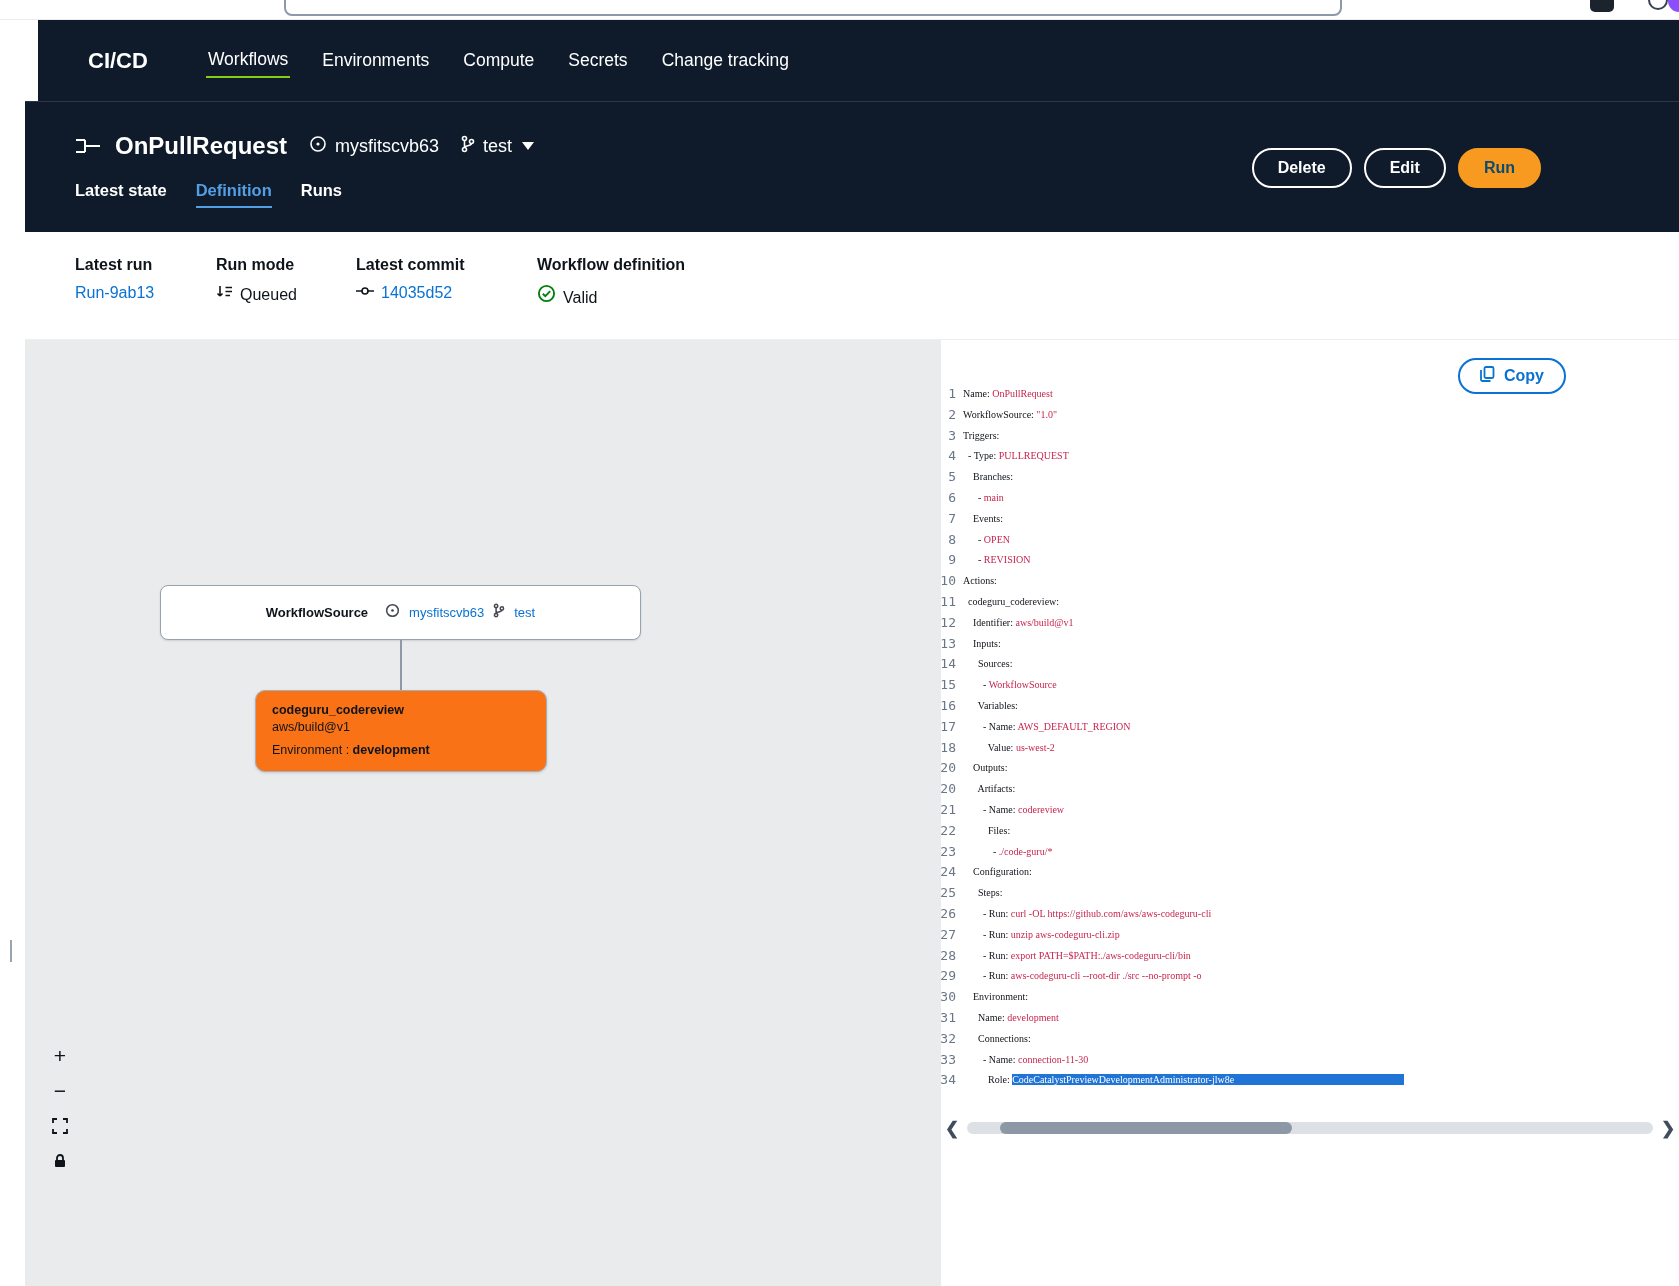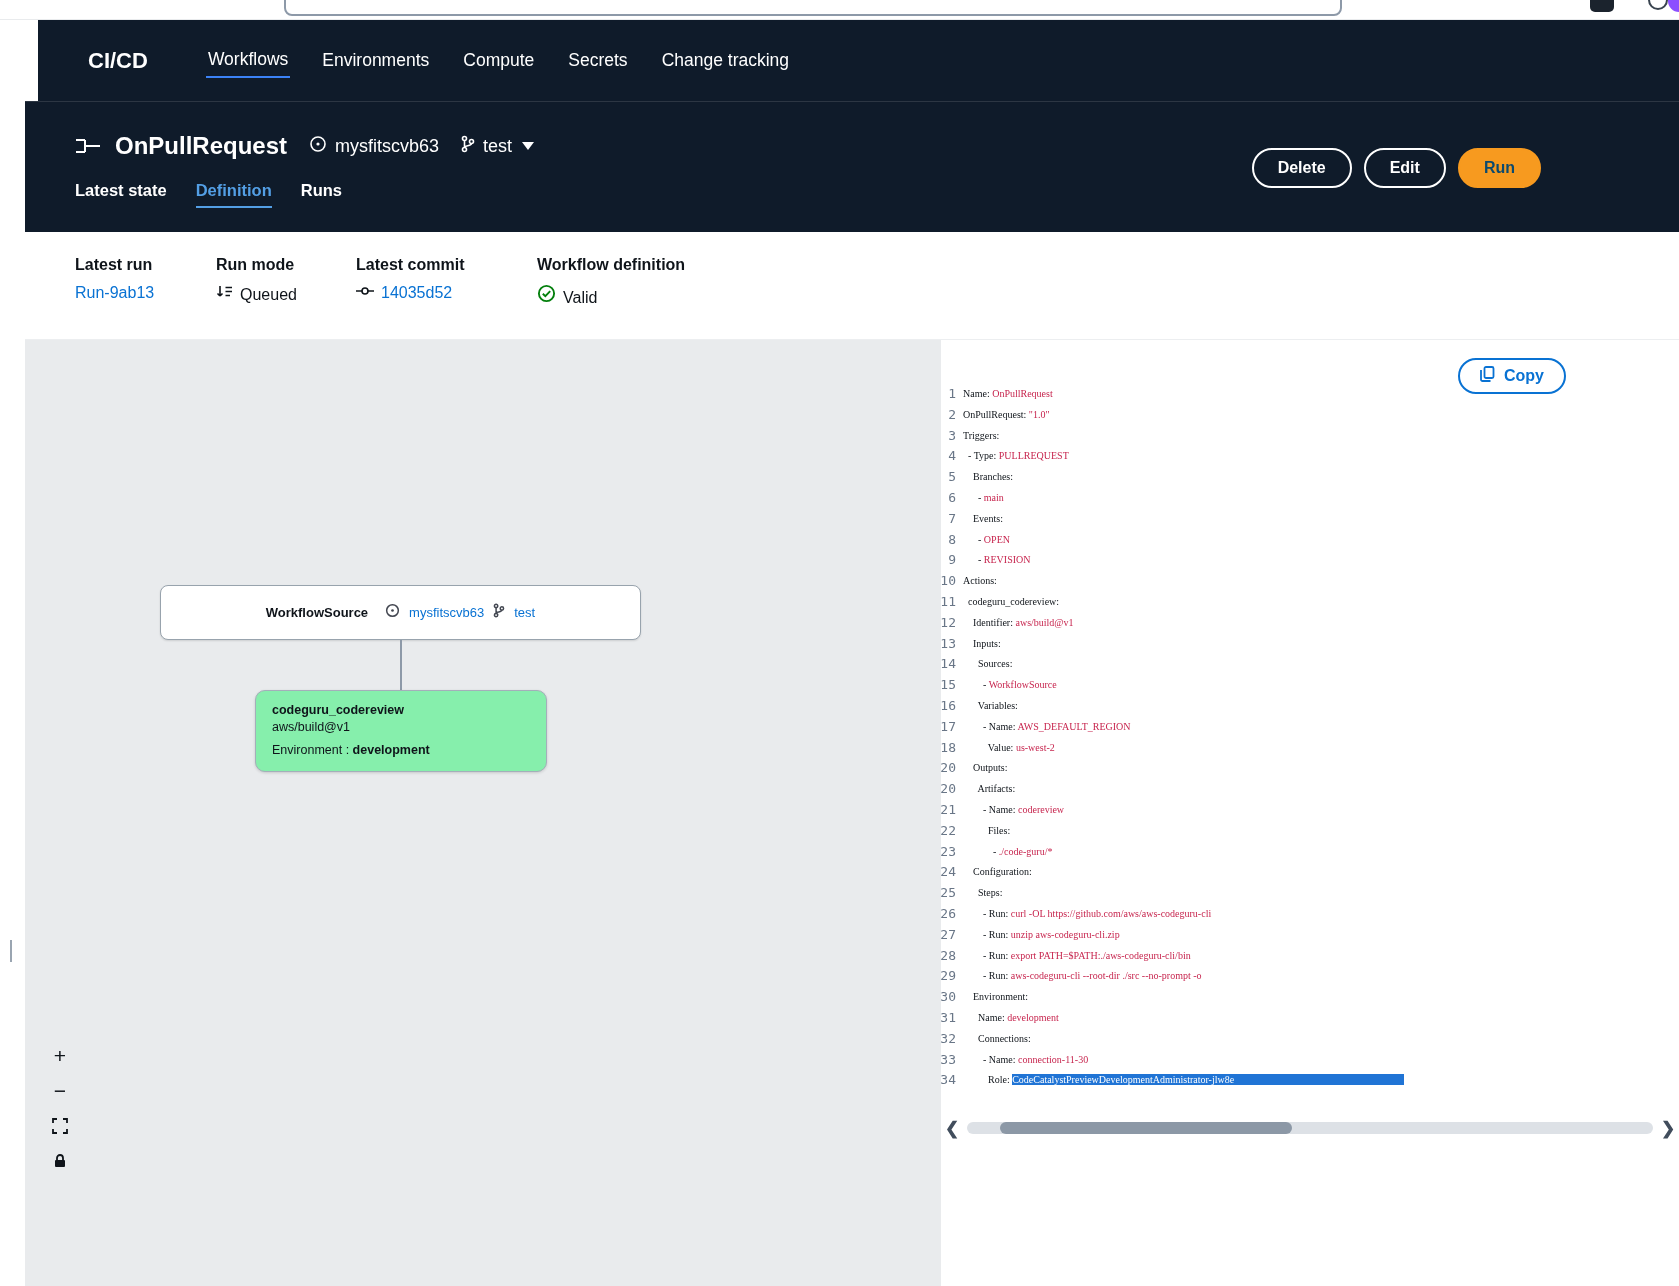--- a/index.html
+++ b/index.html
@@ -21,21 +21,21 @@
   .search{position:absolute;left:284px;top:-18px;width:1058px;height:34px;border:2px solid #8d99a8;border-radius:8px;background:#fff;outline:none;font-size:14px;color:#414d5c;padding:0 14px}
   .tb-square{position:absolute;left:1590px;top:-12px;width:24px;height:24px;background:#1b232d;border-radius:5px}
   .tb-circle{position:absolute;left:1648px;top:-10px;width:20px;height:20px;border:2px solid #39434f;border-radius:50%}
   .tb-avatar{position:absolute;left:1668px;top:-10px;width:22px;height:22px;background:#8c4fff;border-radius:50%}
 
   
   .nav{position:absolute;left:38px;top:20px;right:0;height:81px;background:var(--header-bg);display:flex;align-items:center;z-index:2}
   .app-title{margin-left:50px;font-size:22px;font-weight:700;color:#fff}
   .nav-items{display:flex;margin-left:58px;gap:30px;align-items:center}
   .nav-item{color:#fff;font-size:17.5px;padding:6px 2px;cursor:pointer}
-  .nav-item.active{border-bottom:2px solid #3b82f6;}
+  .nav-item.active{border-bottom:2px solid #84cc16;}
 
   
   .hdr{position:absolute;left:25px;top:101px;right:0;height:131px;background:var(--header-bg);border-top:1px solid rgba(255,255,255,.12);z-index:2}
   .title-row{position:absolute;left:50px;top:30px;display:flex;align-items:center}
   .wf-icon{margin-right:14px;display:flex}
   .hdr-title{font-size:24px;font-weight:700;color:#fff}
   .hdr-chip{margin-left:22px;display:flex;align-items:center;gap:8px;color:#fff;font-size:18px}
   .hdr-caret{margin-left:10px;display:flex}
   .hdr-tabs{position:absolute;left:50px;top:79px;display:flex;gap:29px}
   .hdr-tab{color:#fff;font-size:16.5px;font-weight:700;padding-bottom:6px;cursor:pointer}
@@ -51,21 +51,21 @@
   .info-label{font-size:16px;font-weight:700;color:#0f141a}
   .info-value{margin-top:10px;font-size:16px;color:#0f141a;display:flex;align-items:flex-end;gap:7px}
   .info-link{color:var(--link-blue);text-decoration:none;cursor:pointer}
 
   
   .canvas{position:absolute;left:25px;top:340px;width:916px;bottom:0;background:var(--canvas-bg)}
   .node-source{position:absolute;left:135px;top:245px;width:481px;height:55px;background:#fff;border:1px solid #98a3ad;border-radius:8px;box-shadow:0 1px 2px rgba(0,0,0,.12);display:flex;align-items:center;justify-content:center;gap:9px;cursor:pointer}
   .ns-title{font-size:13px;font-weight:700;color:#0f141a;margin-right:8px}
   .node-link{font-size:13px;color:var(--link-blue);text-decoration:none;cursor:pointer}
   .edge{position:absolute;left:375px;top:300px;width:2px;height:51px;background:#8d99a8}
-  .node-action{position:absolute;left:230px;top:350px;width:292px;height:82px;background:#86efac;border:1px solid #a4afba;border-radius:10px;box-shadow:0 1px 3px rgba(0,0,0,.15);padding:12px 16px;font-size:12.5px;color:#0f141a;cursor:pointer}
+  .node-action{position:absolute;left:230px;top:350px;width:292px;height:82px;background:#f97316;border:1px solid #a4afba;border-radius:10px;box-shadow:0 1px 3px rgba(0,0,0,.15);padding:12px 16px;font-size:12.5px;color:#0f141a;cursor:pointer}
   .na-title{font-weight:700;margin-bottom:3px}
   .na-id{margin-bottom:9px}
   .na-env b{font-weight:700}
   .canvas-controls{position:absolute;left:22px;top:703px;display:flex;flex-direction:column;gap:9px}
   .ctl{width:26px;height:26px;display:flex;align-items:center;justify-content:center;font-size:21px;color:#0f141a;cursor:pointer;background:transparent;border:none;font-family:"Liberation Sans",sans-serif}
   .left-tick{position:absolute;left:10px;top:940px;width:2px;height:22px;background:#9aa5b1}
 
   
   .editor{position:absolute;left:941px;top:340px;right:0;bottom:0;background:#fff;overflow:hidden}
   .copy-btn{position:absolute;top:18px;right:113px;height:36px;border:2px solid var(--link-blue);border-radius:18px;color:var(--link-blue);font-weight:700;font-size:16px;display:flex;align-items:center;gap:9px;padding:0 20px;background:#fff;z-index:3;cursor:pointer;font-family:"Liberation Sans",sans-serif}
@@ -288,21 +288,21 @@
           <div class="ln">28</div>
           <div class="ln">29</div>
           <div class="ln">30</div>
           <div class="ln">31</div>
           <div class="ln">32</div>
           <div class="ln">33</div>
           <div class="ln">34</div>
         </div>
       <div class="lines">
           <div class="cl"><span class="seg-k">Name: </span><span class="seg-v">OnPullRequest</span></div>
-          <div class="cl"><span class="seg-k">OnPullRequest: </span><span class="seg-v">"1.0"</span></div>
+          <div class="cl"><span class="seg-k">WorkflowSource: </span><span class="seg-v">"1.0"</span></div>
           <div class="cl"><span class="seg-k">Triggers:</span></div>
           <div class="cl"><span class="seg-k">  - Type: </span><span class="seg-v">PULLREQUEST</span></div>
           <div class="cl"><span class="seg-k">    Branches:</span></div>
           <div class="cl"><span class="seg-k">      - </span><span class="seg-v">main</span></div>
           <div class="cl"><span class="seg-k">    Events:</span></div>
           <div class="cl"><span class="seg-k">      - </span><span class="seg-v">OPEN</span></div>
           <div class="cl"><span class="seg-k">      - </span><span class="seg-v">REVISION</span></div>
           <div class="cl"><span class="seg-k">Actions:</span></div>
           <div class="cl"><span class="seg-k">  codeguru_codereview:</span></div>
           <div class="cl"><span class="seg-k">    Identifier: </span><span class="seg-v">aws/build@v1</span></div>

